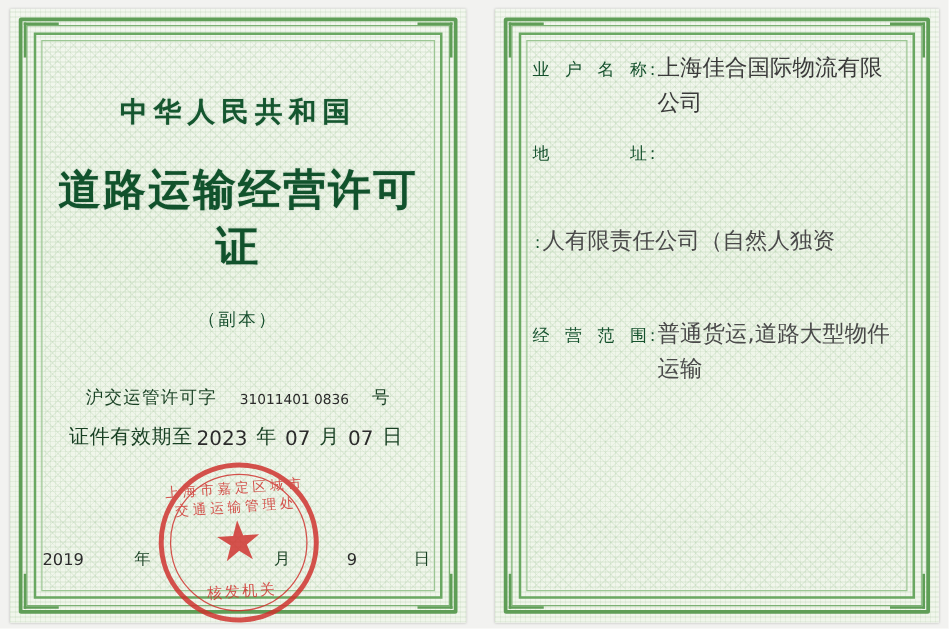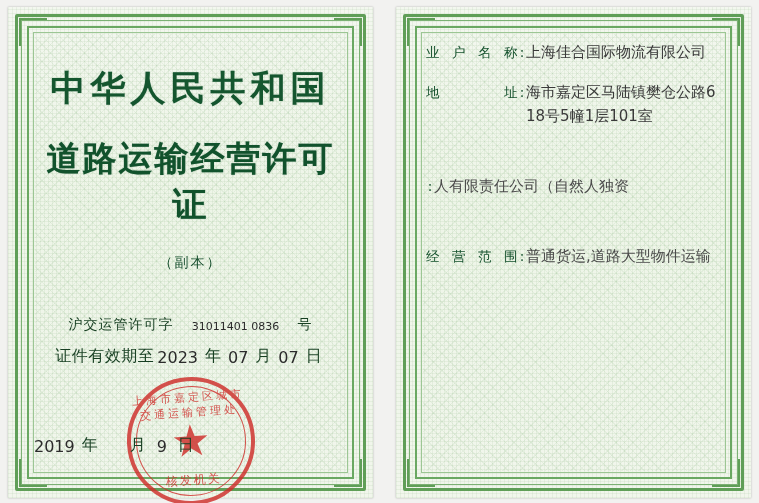--- a/index.html
+++ b/index.html
@@ -78,23 +78,23 @@
   .corner.br { bottom: 11px; right: 11px; border-left: none; border-top: none; }
 
   
   .content-left {
     position: absolute;
     inset: 30px 26px 30px 26px;
     text-align: center;
     color: #1d5a36;
   }
   .nation-title {
-    margin-top: 28px;
-    font-family: "DejaVu Serif", "Liberation Serif", serif;
-    font-size: 35px;
+    margin-top: 38px;
+    font-family: "DejaVu Serif", "Liberation Serif", serif;
+    font-size: 22px;
     font-weight: bold;
     letter-spacing: 5px;
     color: #15562f;
     text-shadow: 0 0 1px rgba(21,86,47,0.4);
   }
   .doc-title {
     margin-top: 24px;
     font-family: "DejaVu Serif", "Liberation Serif", serif;
     font-size: 34px;
     font-weight: bold;
@@ -203,24 +203,24 @@
     font-size: 12px;
     letter-spacing: 2px;
     color: #cf2e2a;
     font-family: "DejaVu Serif", "Liberation Serif", serif;
   }
 
   .date-row {
     position: absolute;
     left: 0; right: 0;
     bottom: 12px;
-    font-size: 16px;
+    font-size: 13px;
     color: #173f22;
     display: flex;
-    justify-content: flex-start;
+    justify-content: space-between;
     align-items: flex-end;
   }
   .date-year {
     color: #2b2b2b;
     padding-right: 4px;
   }
   .date-blank {
     display: inline-block;
     min-width: 26px;
     text-align: center;
@@ -250,21 +250,21 @@
     letter-spacing: 0.5px;
   }
   .info-colon {
     flex: 0 0 8px;
     text-align: center;
     color: #15512d;
   }
   .info-value {
     flex: 1;
     color: #3a3a3a;
-    font-size: 15px;
+    font-size: 18px;
     line-height: 1.55;
     word-break: break-all;
   }
   .info-value.faint { color: #4a4a4a; margin-top: 30px; }
 </style>
 </head>
 <body>
 
 <div class="page">
 
@@ -336,21 +336,20 @@
 
     <div class="content-right">
       <div class="info-row">
         <span class="info-label">业户名称</span>
         <span class="info-colon">:</span>
         <span class="info-value">上海佳合国际物流有限公司</span>
       </div>
       <div class="info-row">
         <span class="info-label">地址</span>
         <span class="info-colon">:</span>
-        <span class="info-value">海市嘉定区马陆镇樊仓公路618号5幢1层101室</span>
       </div>
       <div class="info-row">
         <span class="info-colon">:</span>
         <span class="info-value faint">人有限责任公司（自然人独资</span>
       </div>
       <div class="info-row">
         <span class="info-label">经营范围</span>
         <span class="info-colon">:</span>
         <span class="info-value faint">普通货运,道路大型物件运输</span>
       </div>

